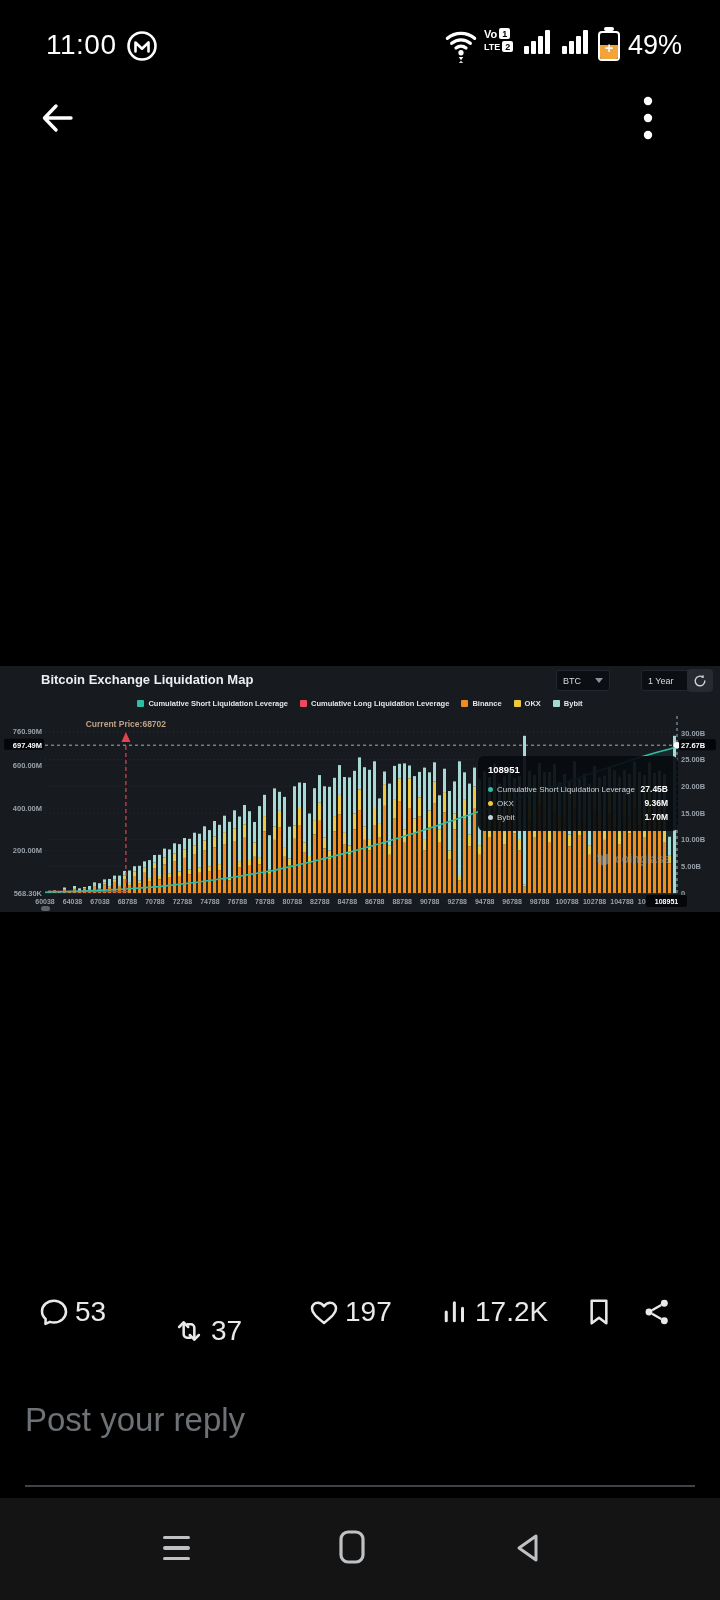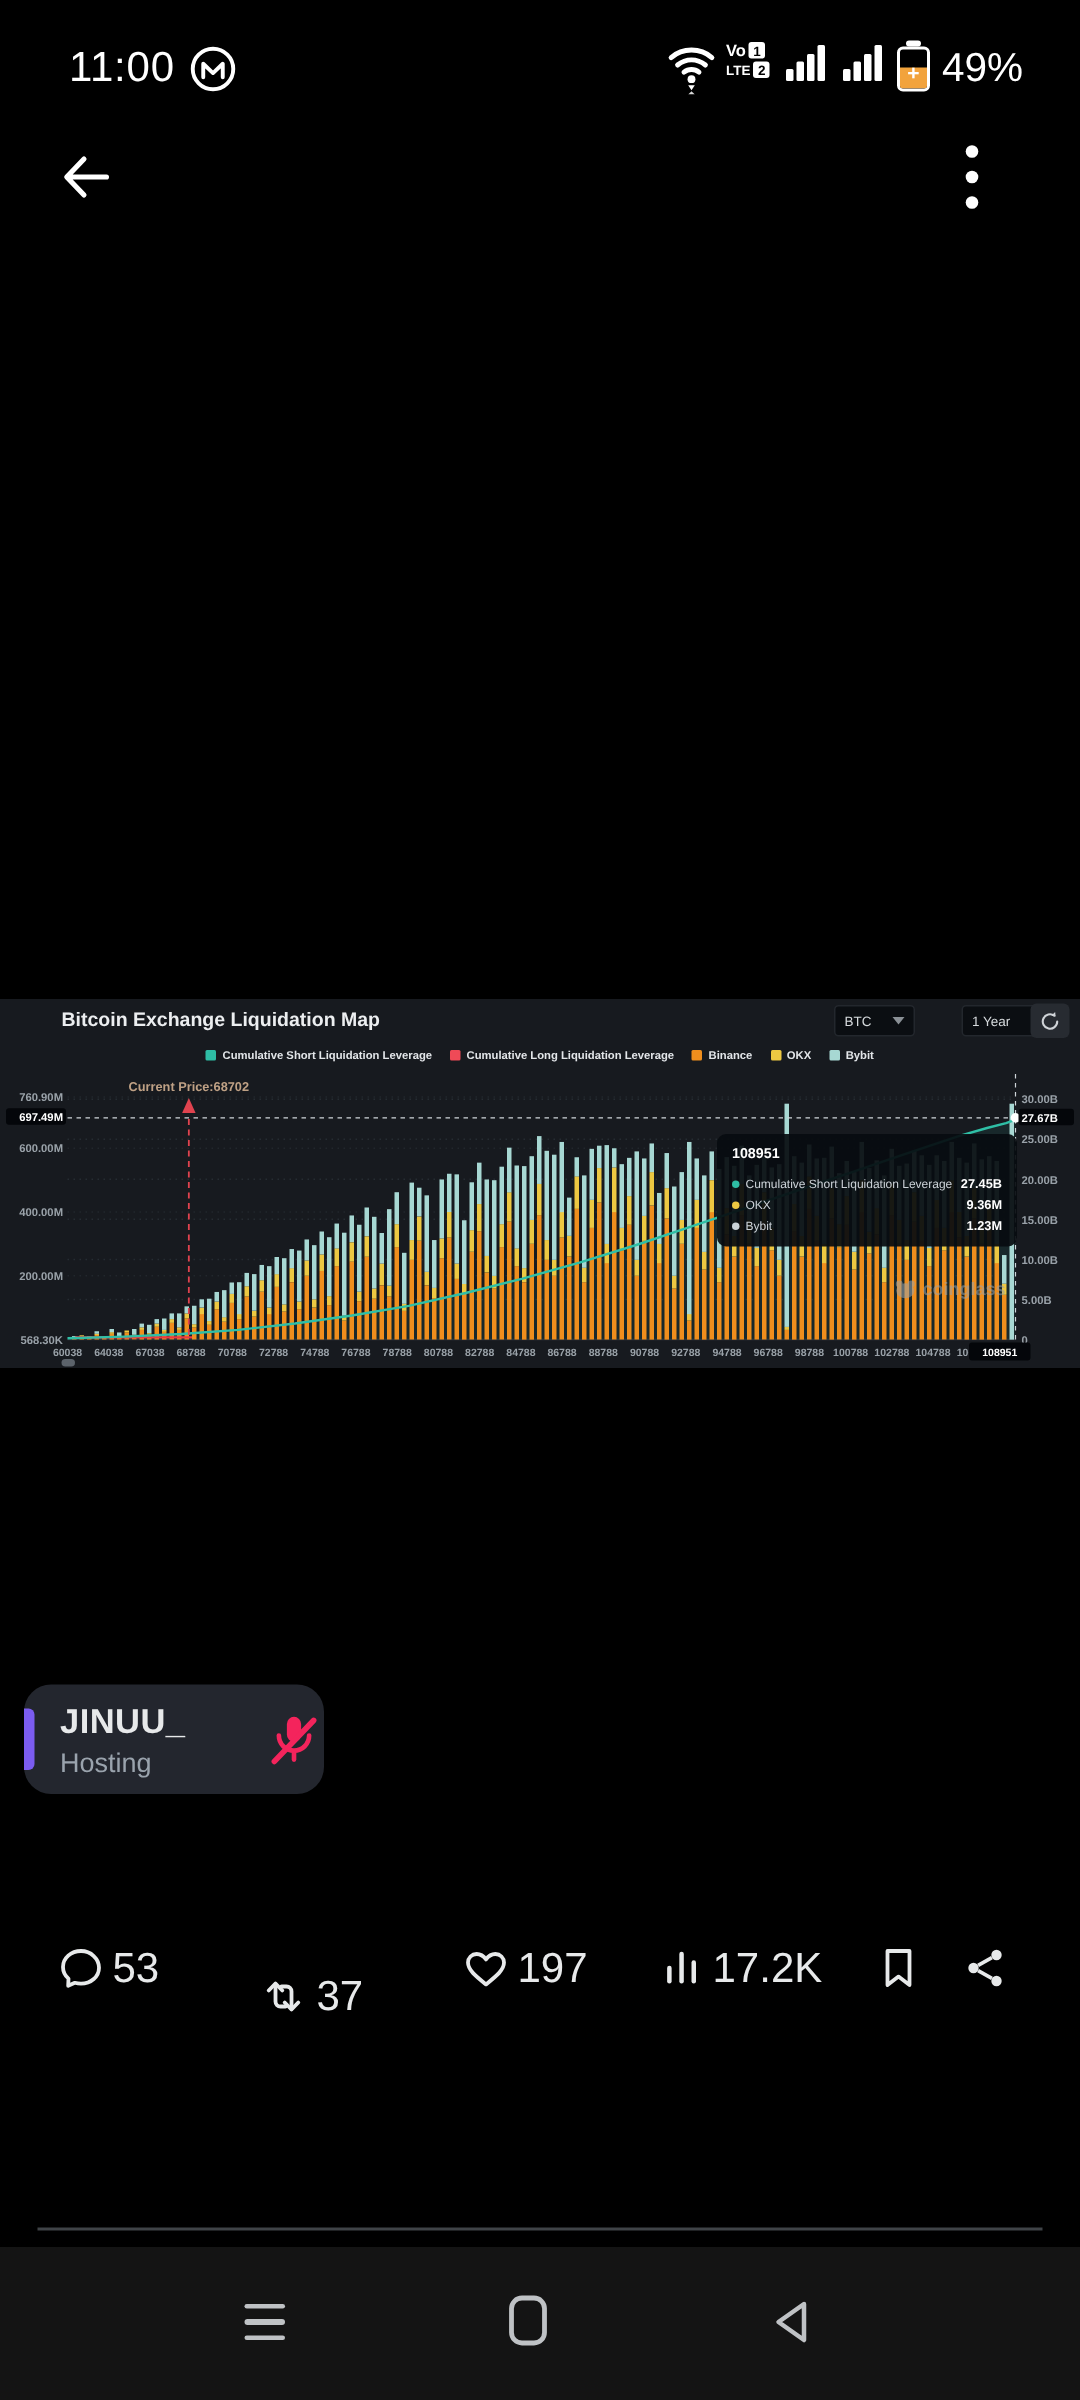--- a/index.html
+++ b/index.html
@@ -634,49 +634,36 @@
           <span class="tt-val">27.45B</span>
         </div>
       <div class="tt-row">
           <span class="tt-dot" style="background: rgb(237, 200, 66);"></span>
           <span>OKX</span>
           <span class="tt-val">9.36M</span>
         </div>
       <div class="tt-row">
           <span class="tt-dot" style="background: rgb(201, 210, 216);"></span>
           <span>Bybit</span>
-          <span class="tt-val">1.23M</span>
+          <span class="tt-val">1.70M</span>
         </div>
     </div>
     <div class="watermark">
       <svg width="15" height="13" viewBox="0 0 15 13">
         <circle cx="3.5" cy="3" r="2.3" fill="#9aa2a9"></circle>
           <circle cx="11.5" cy="3" r="2.3" fill="#9aa2a9"></circle>
         <ellipse cx="7.5" cy="7.5" rx="6" ry="5" fill="#9aa2a9"></ellipse>
       </svg>
       <span>coinglass</span>
     </div>
     <div class="chart-scroll">
         <div class="handle"></div>
       </div>
   </div>
 
-  <div class="spaces-pill">
-    <div class="spaces-accent"></div>
-    <div class="spaces-name">JINUU_</div>
-    <div class="spaces-status">Hosting</div>
-    <div class="spaces-mic">
-      <svg width="36" height="38" viewBox="0 0 30 32">
-        <rect x="11" y="3" width="8" height="14" rx="4" fill="#f4245c"></rect>
-        <path d="M6.5 13.5 a8.5 8.5 0 0 0 17 0" fill="none" stroke="#f4245c" stroke-width="2.6" stroke-linecap="round"></path>
-        <line x1="15" y1="22.5" x2="15" y2="27" stroke="#f4245c" stroke-width="2.6" stroke-linecap="round"></line>
-        <line x1="4" y1="28" x2="26" y2="5" stroke="#f4245c" stroke-width="3.2" stroke-linecap="round"></line>
-      </svg>
-    </div>
-  </div>
 
   <div class="actionbar">
     <div class="action a-reply">
       <svg width="32" height="32" viewBox="0 0 24 24">
         <path d="M12 3.5c-5 0-9 3.55-9 8 0 2.3 1.05 4.35 2.75 5.8L5.6 20.9l3.3-1.5c1 .3 2.05.45 3.1.45 5 0 9-3.55 9-8s-4-8.35-9-8.35z" fill="none" stroke="#e7e9ea" stroke-width="1.9" stroke-linejoin="round"></path>
       </svg>
       <span class="cnt">53</span>
     </div>
     <div class="action a-repost">
       <svg width="34" height="32" viewBox="0 0 24 24">
@@ -710,20 +697,21 @@
       <svg width="32" height="32" viewBox="0 0 24 24">
         <circle cx="17.5" cy="5.5" r="2.6" fill="#e7e9ea"></circle>
           <circle cx="6" cy="12" r="2.6" fill="#e7e9ea"></circle>
           <circle cx="17.5" cy="18.5" r="2.6" fill="#e7e9ea"></circle>
         <line x1="8.3" y1="10.7" x2="15.2" y2="6.8" stroke="#e7e9ea" stroke-width="1.8"></line>
         <line x1="8.3" y1="13.3" x2="15.2" y2="17.2" stroke="#e7e9ea" stroke-width="1.8"></line>
       </svg>
     </div>
   </div>
 
+  <input class="composer-input" type="text" placeholder="Post your reply" style="">
   <div class="composer-divider"></div>
 
   <div class="navbar">
     <div class="nav-btn nav-recents">
       <span class="hamb">
           <i></i>
           <i></i>
           <i></i>
         </span>
     </div>

